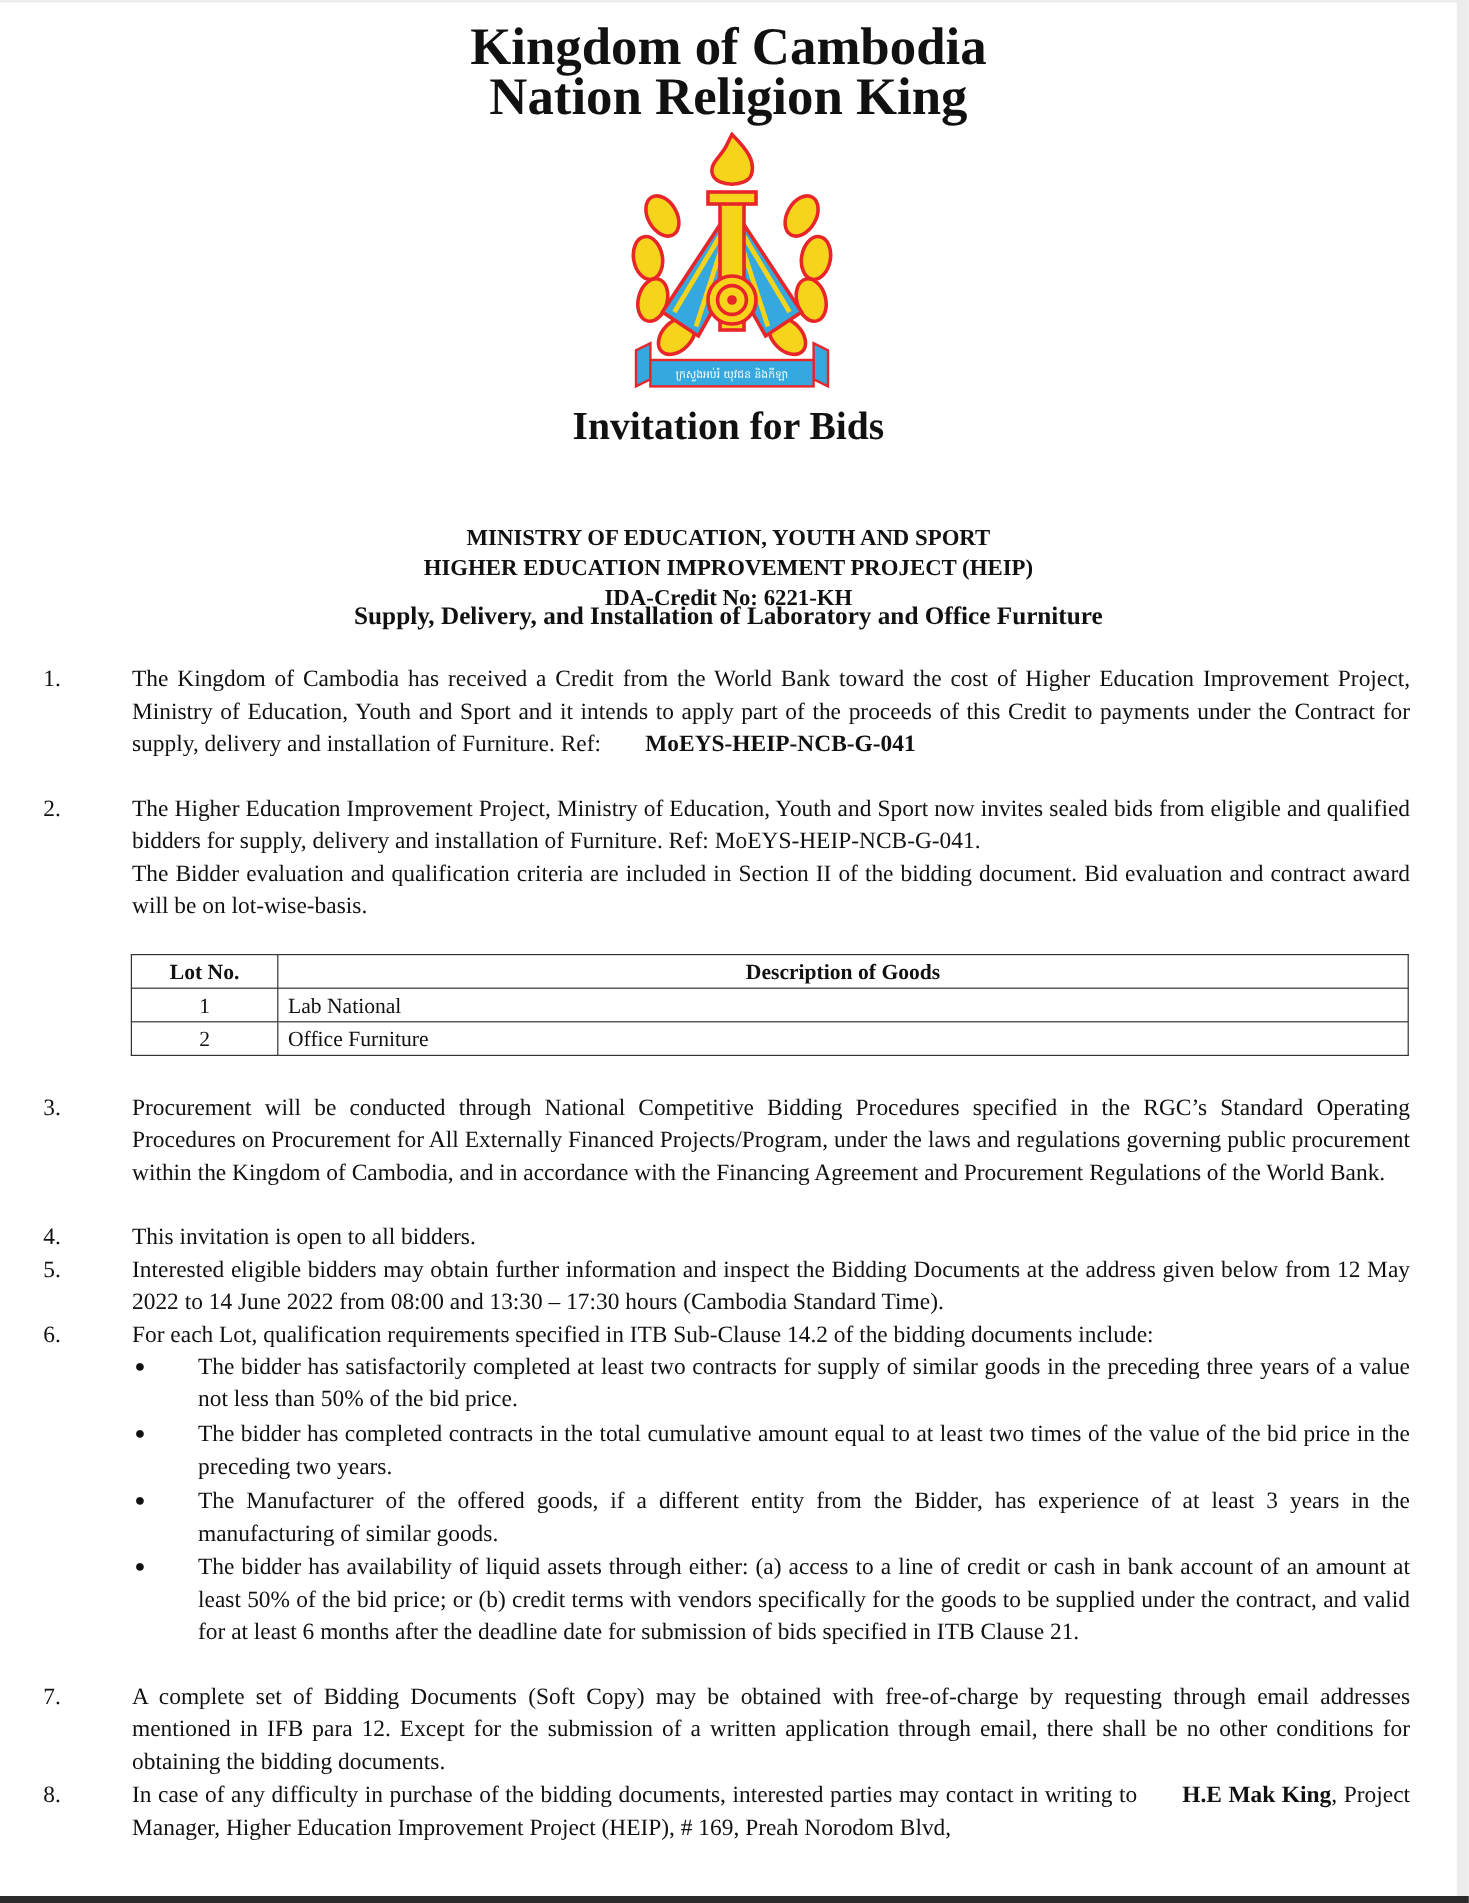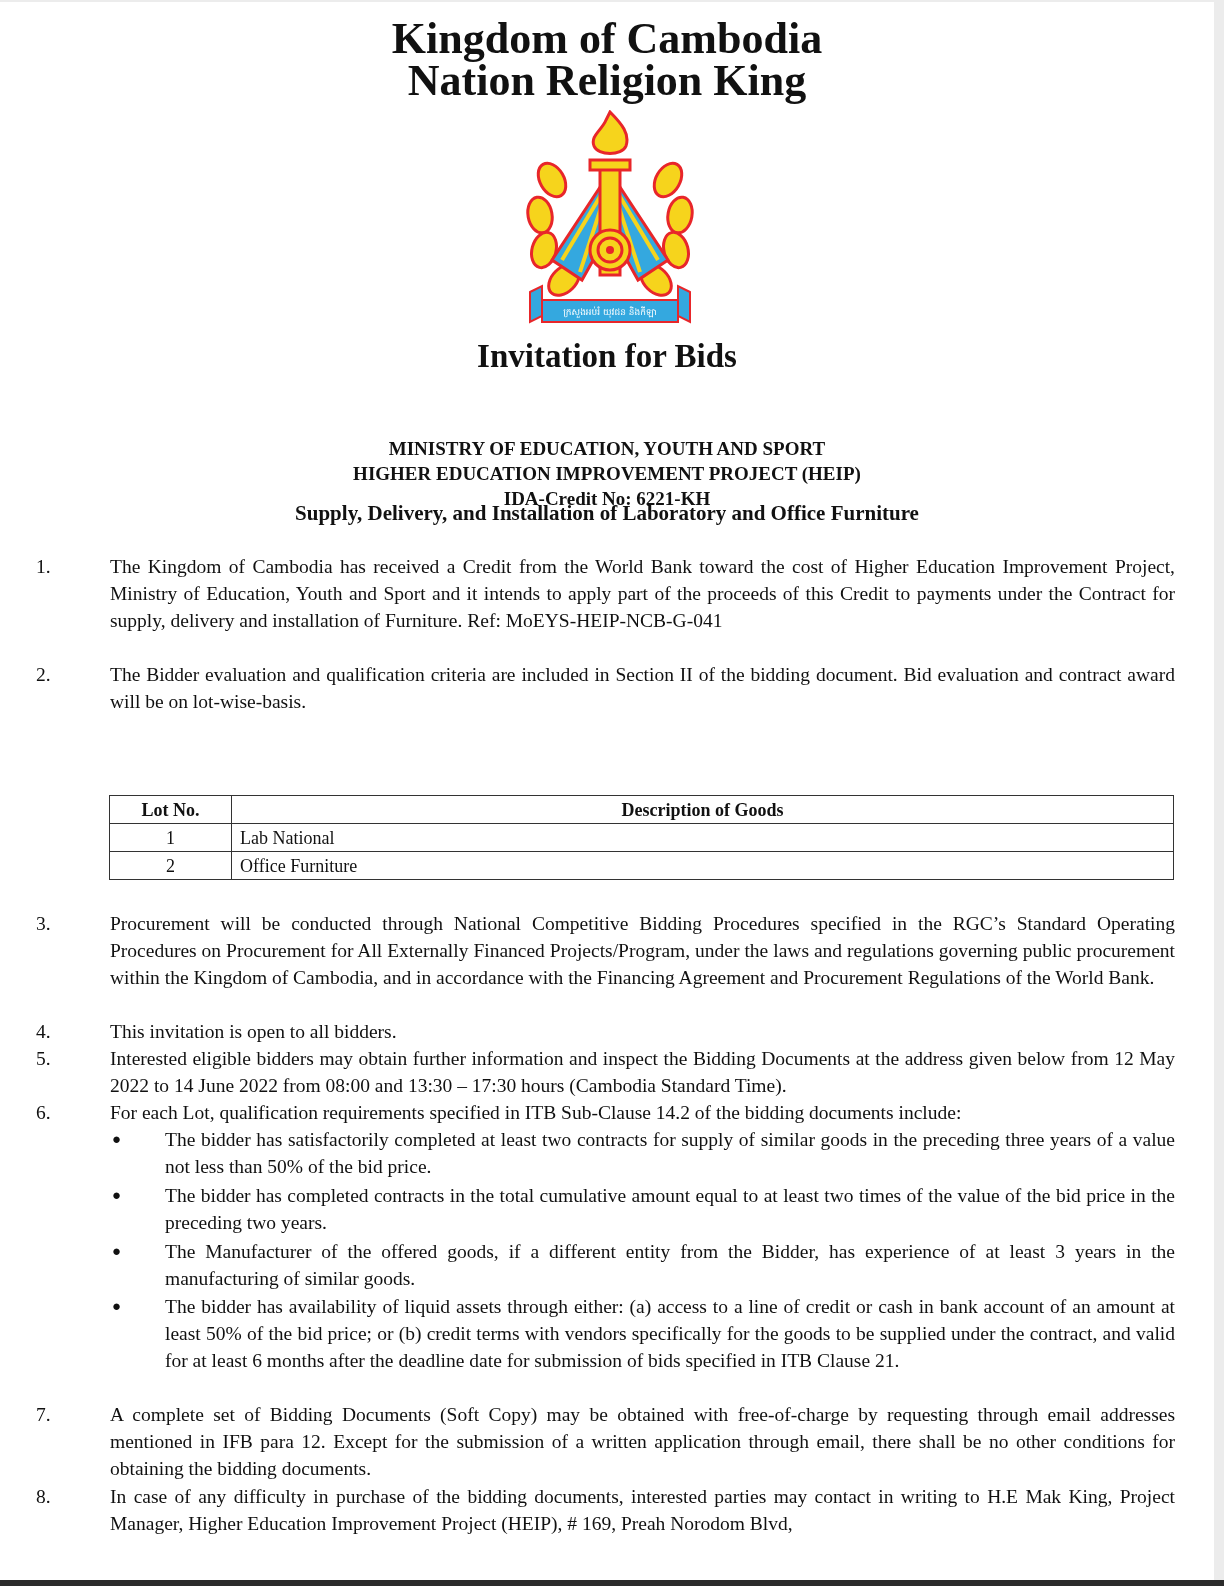--- a/index.html
+++ b/index.html
@@ -33,21 +33,21 @@
     font-size: 19.5px; line-height: 27px;
   }
   .num { position: absolute; left: 36px; }
   .para {
     position: absolute; left: 110px; width: 1065px;
     text-align: justify;
   }
   .bullet-row { position: absolute; left: 0; width: 1214px; font-size: 19.5px; line-height: 27px; }
   .bullet-dot { position: absolute; left: 112px; font-size: 15px; }
   .bullet-text { position: absolute; left: 165px; width: 1010px; text-align: justify; }
-  b { font-weight: normal; }
+  b { font-weight: bold; margin-left: 32px; }
 
   table.lots {
     position: absolute; left: 109px; top: 793px; width: 1065px;
     border-collapse: collapse; font-size: 18px; border-radius: 28px;
   }
   table.lots td, table.lots th {
     border: 1.3px solid #333; height: 27px; padding: 0 8px; line-height: 26px;
   }
   table.lots th { font-weight: bold; text-align: center; }
   table.lots td.c { text-align: center; width: 105px; }
@@ -111,20 +111,21 @@
   <div class="hdr subject">Supply, Delivery, and Installation of Laboratory and Office Furniture</div>
 
   <div class="item" style="top:551px">
     <span class="num">1.</span>
     <div class="para"><span>The Kingdom of Cambodia has received a Credit from the World Bank toward the cost of Higher Education Improvement Project, Ministry of Education, Youth and Sport and it intends to apply part of the proceeds of this Credit to payments under the Contract for supply, delivery and installation of Furniture. Ref: </span><b>MoEYS-HEIP-NCB-G-041</b></div>
   </div>
 
   <div class="item" style="top:659px">
     <span class="num">2.</span>
     <div class="para">
+      <div>The Higher Education Improvement Project, Ministry of Education, Youth and Sport now invites sealed bids from eligible and qualified bidders for supply, delivery and installation of Furniture. Ref: MoEYS-HEIP-NCB-G-041.</div>
       <div>The Bidder evaluation and qualification criteria are included in Section II of the bidding document. Bid evaluation and contract award will be on lot-wise-basis.</div>
     </div>
   </div>
 
   <table class="lots">
     <tbody>
         <tr>
       <th style="width:105px">Lot No.</th>
       <th>Description of Goods</th>
     </tr>

